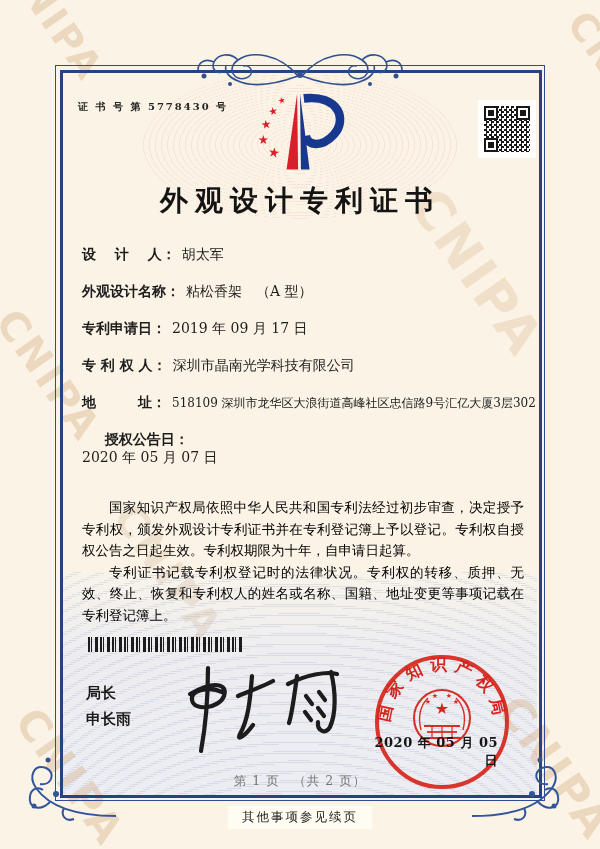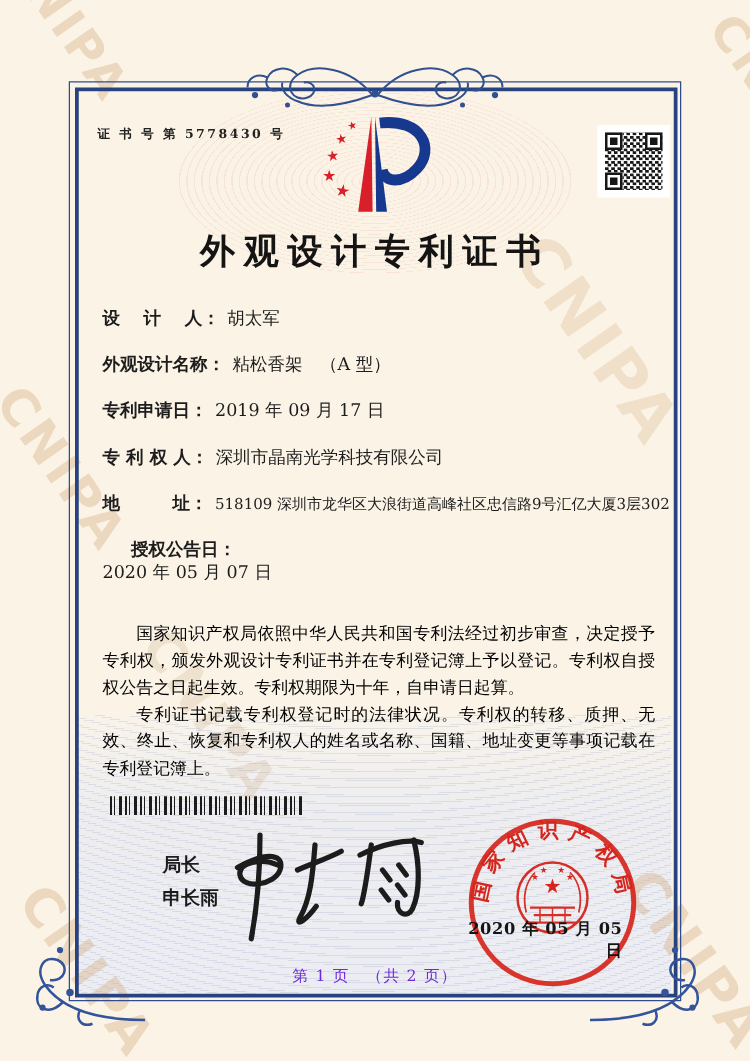--- a/index.html
+++ b/index.html
@@ -49,28 +49,28 @@
   .pair{display:flex;align-items:center;flex-direction:column;}
 
   .paras{position:absolute;left:82px;top:497px;width:442px;font-size:13.5px;line-height:21.5px;
     color:#000000;text-align:justify;}
   .paras p{margin:0;text-indent:2em;}
 
   .barcode{position:absolute;left:88px;top:637px;width:154px;height:15px;
     background:repeating-linear-gradient(90deg,#1c1c1c 0 2px,rgba(0,0,0,0) 2px 3px,#1c1c1c 3px 4px,rgba(0,0,0,0) 4px 7px,#1c1c1c 7px 10px,rgba(0,0,0,0) 10px 12px);}
 
   .director{position:absolute;left:86px;top:680px;font-size:15px;font-weight:700;color:#1c1c1c;line-height:26px;
-    font-family:Liberation Serif, serif;margin-left:44px;}
+    font-family:Liberation Serif, serif;}
   .signature{position:absolute;left:160px;top:662px;}
 
   .seal{position:absolute;left:372px;top:652px;width:140px;height:140px;}
   .seal-date{position:absolute;left:366px;top:734px;width:132px;text-align:right;font-size:13px;
     font-weight:700;color:#151515;letter-spacing:0.5px;}
 
-  .page-indicator{position:absolute;left:0;right:0;top:773px;text-align:center;font-size:12.5px;color:#6d28d9;letter-spacing:1px;}
+  .page-indicator{position:absolute;left:0;right:0;top:773px;text-align:center;font-size:12.5px;color:#737373;letter-spacing:1px;}
 
   .footer-note{position:absolute;left:0;right:0;top:806px;text-align:center;}
   .footer-note span{display:inline-block;background:#fffcf2;padding:3px 14px;font-size:12.5px;color:#222;letter-spacing:2px;}
 
   .ornament-top{position:absolute;left:180px;top:46px;z-index:2;}
   .corner-fl{position:absolute;z-index:2;}
   .corner-fl.bl{left:20px;top:742px;}
   .corner-fl.br{left:468px;top:742px;transform:scaleX(-1);}
 </style>
 </head>
@@ -238,15 +238,18 @@
         <text x="63" y="46" font-size="7" text-anchor="middle">★</text>
         <text x="77" y="46" font-size="7" text-anchor="middle">★</text>
         <text x="84" y="52" font-size="7" text-anchor="middle">★</text>
       </g>
     </svg>
 
     <div class="seal-date">2020 年 05 月 05 日</div>
 
     <div class="page-indicator">第 1 页　（共 2 页）</div>
 
+    <div class="footer-note">
+      <span>其他事项参见续页</span>
+    </div>
 
   </div>
 </div>
 
 </body></html>

